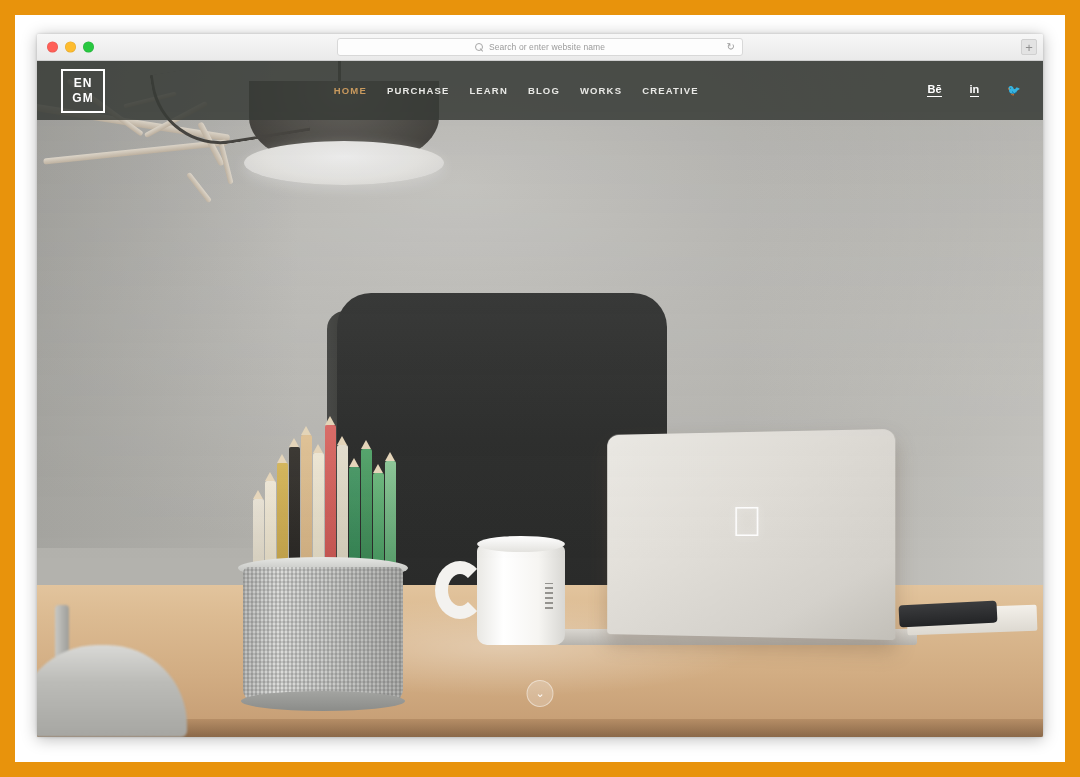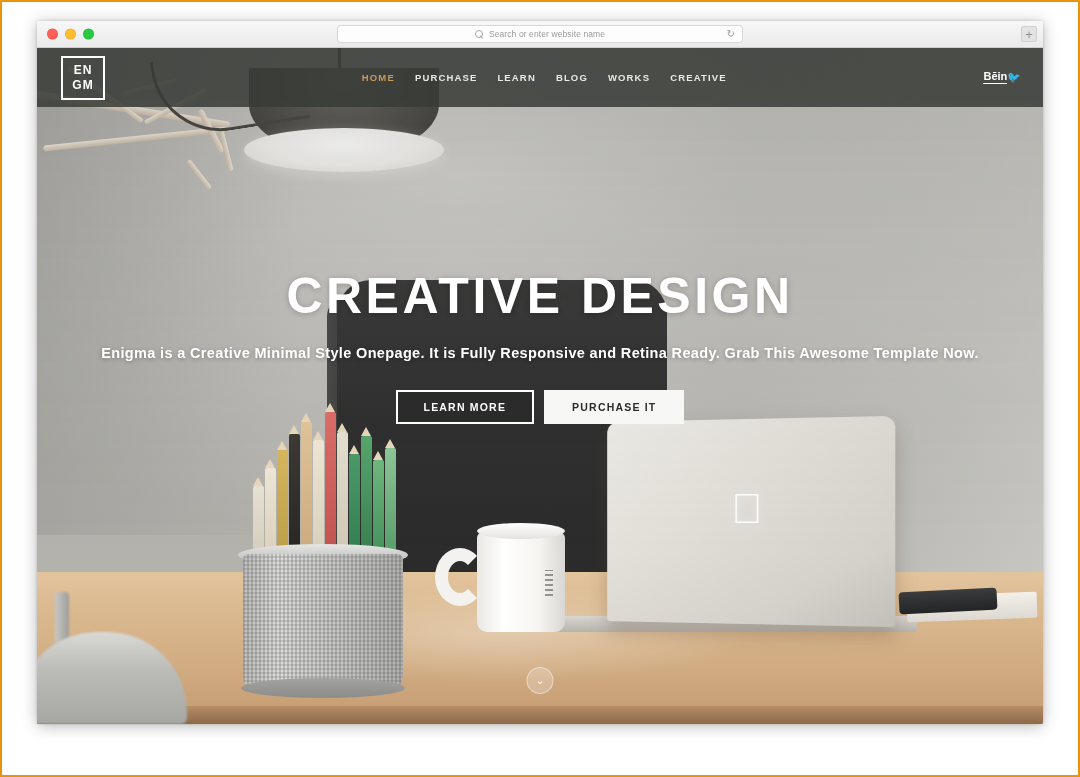--- a/index.html
+++ b/index.html
@@ -10,21 +10,21 @@
     overflow: hidden;
     font-family: "Liberation Sans", sans-serif;
   }
 
   
   .frame {
     position: relative;
     width: 1080px;
     height: 777px;
     background: #e8930c;
-    padding: 2px;
+    padding: 15px;
   }
   .frame-inner {
     position: relative;
     width: 100%;
     height: 100%;
     background: #ffffff;
     padding: 19px 19px 27px 19px;
   }
 
   
@@ -401,21 +401,21 @@
     font-weight: bold;
     letter-spacing: 1.15px;
     text-decoration: none;
     white-space: nowrap;
   }
   .nav a.active { color: #c99a5e; }
 
   .social {
     display: flex;
     align-items: center;
-    gap: 0;
+    gap: 28px;
     flex: 0 0 auto;
   }
   .social .s-ico {
     color: #ffffff;
     font-size: 11px;
     font-weight: bold;
     line-height: 1;
     text-decoration: none;
     display: inline-block;
   }
@@ -609,27 +609,19 @@
             <a href="#">CREATIVE</a>
           </nav>
 
           <div class="social">
             <a class="s-ico s-be" href="#">Bē</a>
             <a class="s-ico s-in" href="#">in</a>
             <a class="s-ico s-tw" href="#">🐦</a>
           </div>
         </div>
 
-        <div class="hero">
-          <h1>CREATIVE DESIGN</h1>
-          <p>Enigma is a Creative Minimal Style Onepage. It is Fully Responsive and Retina Ready. Grab This Awesome Template Now.</p>
-          <div class="cta">
-            <button class="btn btn-outline">LEARN MORE</button>
-            <button class="btn btn-solid">PURCHASE IT</button>
-          </div>
-        </div>
 
         <div class="scroll-down">⌄</div>
 
       </div>
     </div>
   </div>
 </div>
 
 </body></html>

